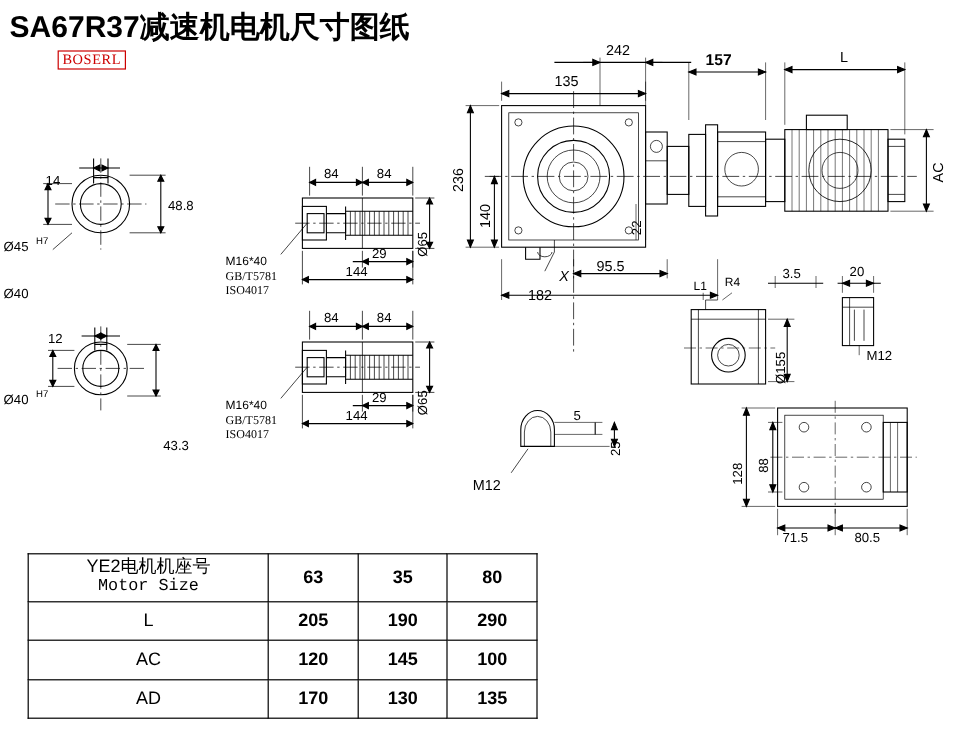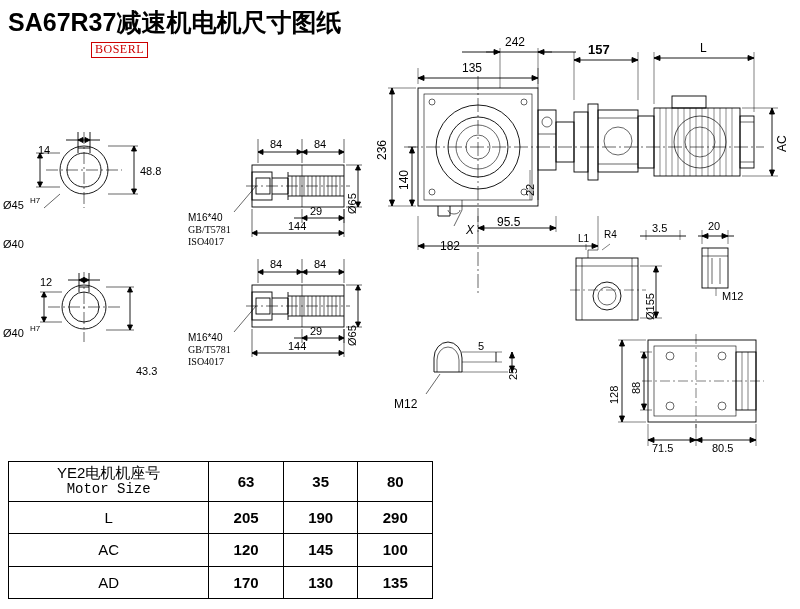--- a/index.html
+++ b/index.html
@@ -20,25 +20,24 @@
   }
   .logo{
     position:absolute;left:48px;top:42px;
     border:1px solid #cc0000;
     color:#cc0000;
     font-family:"Liberation Serif", serif;
     font-size:12px;
     padding:0px 3px 1px 3px;
     line-height:13px;
     letter-spacing:0.5px;
-    margin-left:43px;
   }
   svg{position:absolute;left:0;top:0;}
   .tbl{
-    position:absolute;left:8px;top:461px;
+    position:absolute;left:23px;top:461px;
     width:425px;height:138px;
     border-collapse:collapse;
     font-size:15px;
     background:#fff;
   }
   .tbl td{
     border:1px solid #000;
     text-align:center;
     vertical-align:middle;
     height:27px;

